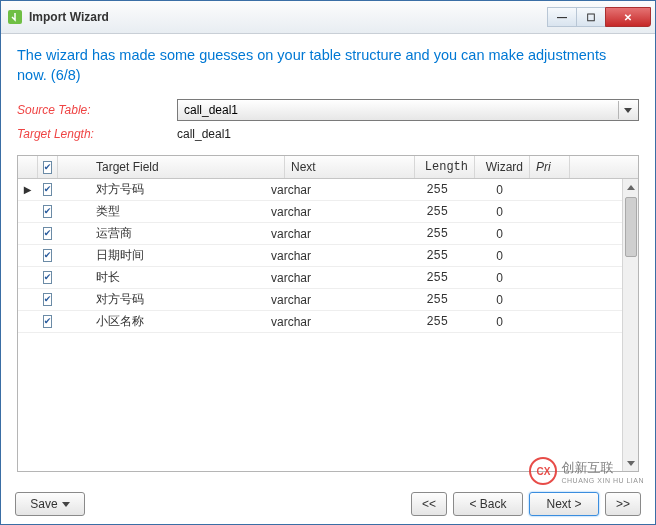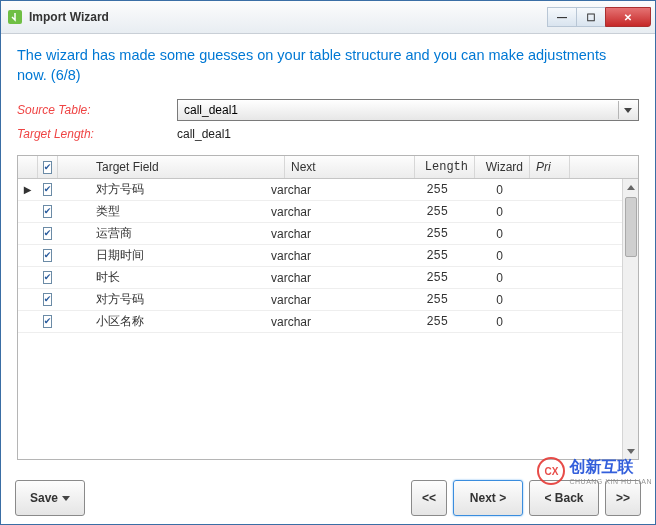--- a/index.html
+++ b/index.html
@@ -51,29 +51,29 @@
 
 .vscroll { position: absolute; right: 0; top: 0; width: 16px; height: 100%; background: #f0f0f0; border-left: 1px solid #d5d5d5; }
 .vscroll .thumb { position: absolute; top: 18px; left: 2px; width: 12px; height: 60px; background: #cfcfcf; border: 1px solid #a9a9a9; border-radius: 2px; }
 .vscroll .arr { position: absolute; left: 0; width: 16px; height: 16px; display: flex; align-items:center; justify-content:center; }
 .vscroll .arr.up { top: 0; } .vscroll .arr.dn { bottom: 0; }
 .vscroll .arr::after { content:""; border-left:4px solid transparent; border-right:4px solid transparent; }
 .vscroll .arr.up::after { border-bottom: 5px solid #666; }
 .vscroll .arr.dn::after { border-top: 5px solid #666; }
 
 .footer { padding: 8px 14px; display: flex; align-items: center; gap: 6px; }
-.btn { height: 36px; min-width: 70px; padding: 0 10px; font-size: 12px; color: #333; border: 1px solid #8a8a8a; background: linear-gradient(#fdfdfd,#e5e5e5); border-radius: 3px; display: inline-flex; align-items:center; justify-content:center;font-weight:bold; }
+.btn { height: 24px; min-width: 70px; padding: 0 10px; font-size: 12px; color: #333; border: 1px solid #8a8a8a; background: linear-gradient(#fdfdfd,#e5e5e5); border-radius: 3px; display: inline-flex; align-items:center; justify-content:center; }
 .btn.primary { border: 1px solid #3a8dde; box-shadow: 0 0 2px #6bb0ef; }
 .btn.sm { min-width: 34px; }
 .btn .caret-d { margin-left: 4px; width:0; height:0; border-left:4px solid transparent; border-right:4px solid transparent; border-top:5px solid #444; }
 .footer .spacer { flex: 1; }
 
-.watermark { position: absolute; right: 4px; bottom: 40px; display:flex; align-items:center; gap:4px; opacity: 0.9; }
+.watermark { position: absolute; right: 12px; bottom: 40px; display:flex; align-items:center; gap:4px; opacity: 0.9; }
 .watermark .logo { width: 28px; height: 28px; border: 2px solid #e53935; border-radius: 50%; display:flex; align-items:center; justify-content:center; font-size:10px; font-weight:bold; color:#e53935; font-family: Arial; }
-.watermark .txt1 { font-size:16px; font-weight:bold; color:#1d4ed8; }
+.watermark .txt1 { font-size:13px; font-weight:normal; color:#737373; }
 .watermark .txt2 { font-size:7px; color:#888; letter-spacing:0.5px; }
 </style>
 </head>
 <body>
 
 <div class="window">
   <div class="titlebar">
     <span class="icon">
       <svg width="16" height="16" viewBox="0 0 16 16">
           <rect x="1" y="1" width="14" height="14" fill="#6fbf44" rx="2"></rect>
@@ -206,22 +206,22 @@
 
   </div>
 
   <div class="footer">
     <div class="btn">
       <span>Save</span>
       <span class="caret-d"></span>
     </div>
     <div class="spacer"></div>
     <div class="btn sm">&lt;&lt;</div>
+    <div class="btn">&lt; Back</div>
     <div class="btn primary">Next &gt;</div>
-    <div class="btn">&lt; Back</div>
     <div class="btn sm">&gt;&gt;</div>
   </div>
 </div>
 
 <div class="watermark">
   <div class="logo">CX</div>
   <div>
     <div class="txt1">创新互联</div>
     <div class="txt2">CHUANG XIN HU LIAN</div>
   </div>

